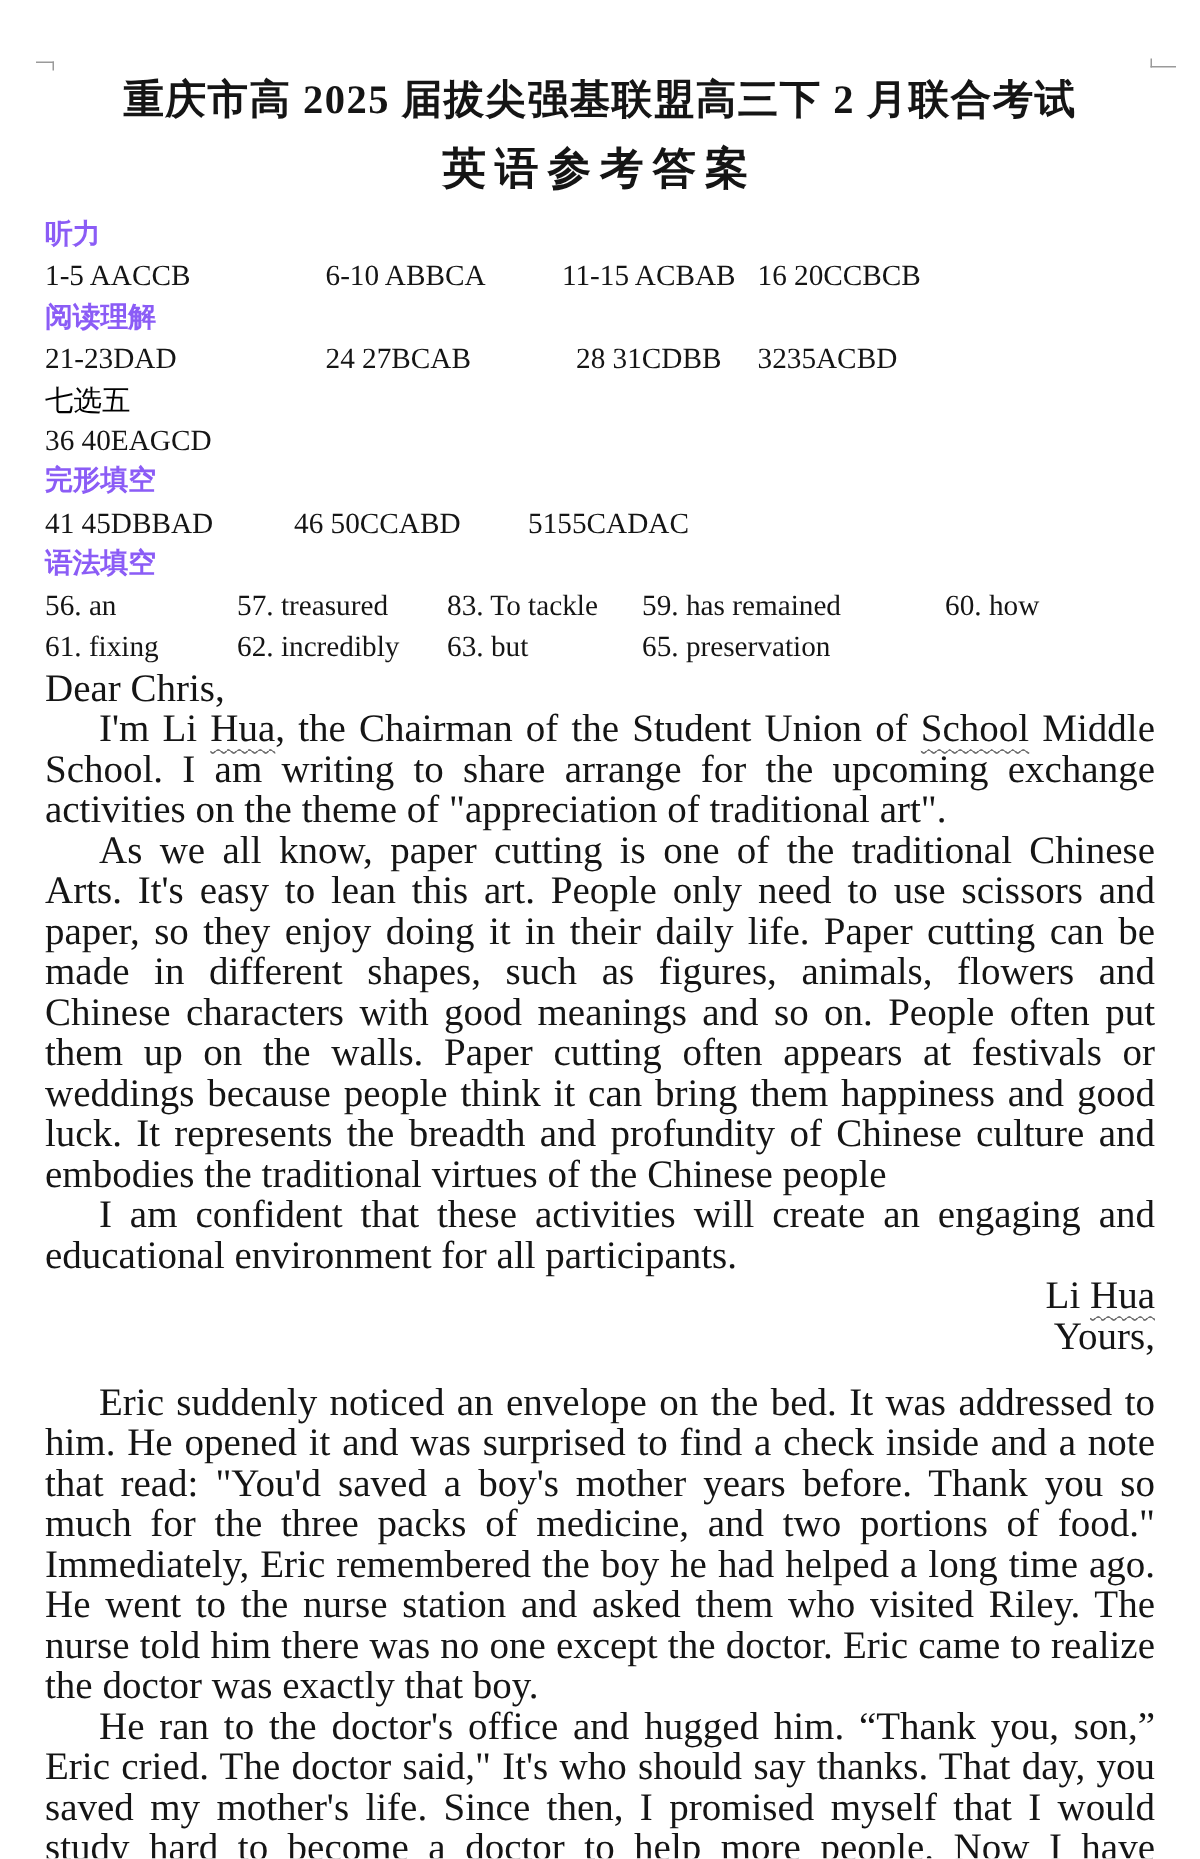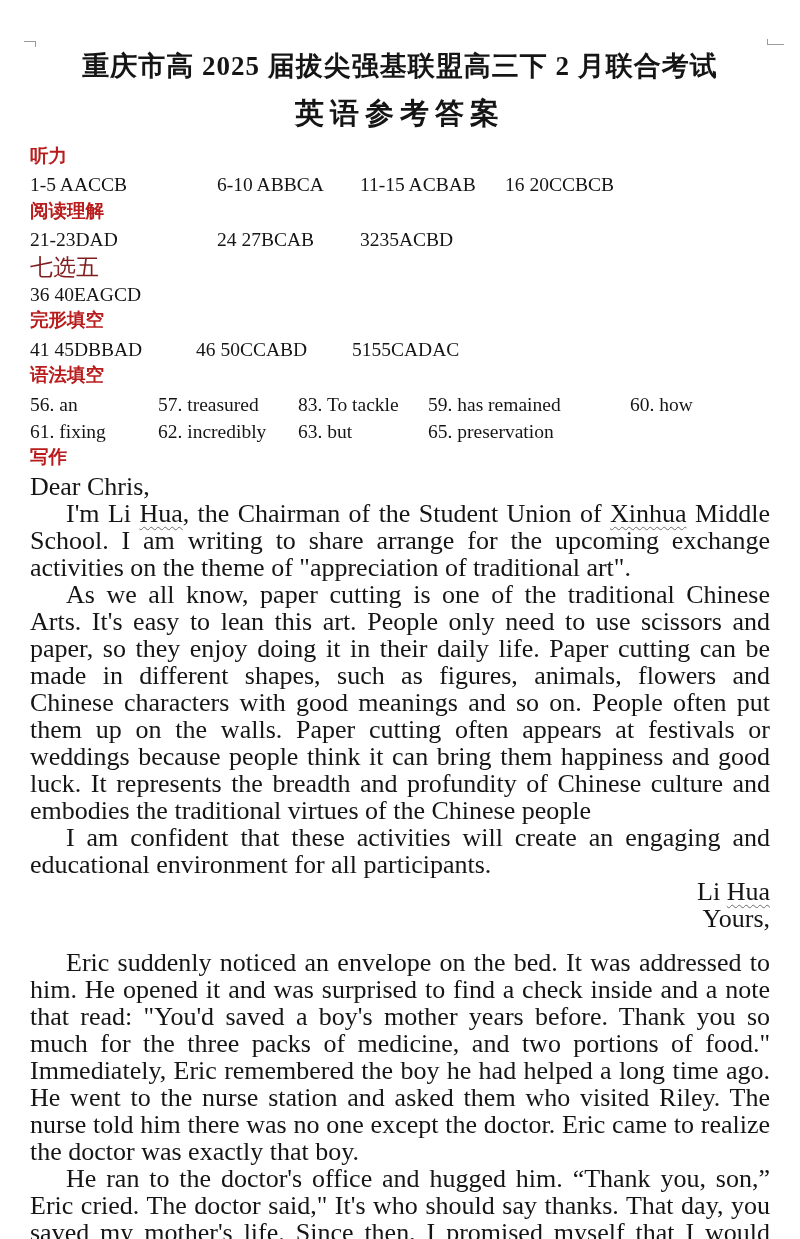--- a/index.html
+++ b/index.html
@@ -43,36 +43,36 @@
     font-weight: bold;
     line-height: 39px;
     letter-spacing: 6px;
   }
   .answers {
     margin-top: 11px;
     font-size: 19.5px;
     line-height: 27.4px;
   }
   .sec {
-    font-family: Liberation Mono, monospace;
+    font-family: Liberation Serif, serif;
     font-weight: bold;
     font-size: 18.5px;
-    color: #b91c1c;
+    color: #8b5cf6;
   }
   .sec-gray {
     font-family: "Liberation Serif", serif;
     font-weight: normal;
-    font-size: 23px;
-    color: #7f1d1d;
+    font-size: 19px;
+    color: #000000;
   }
   .ans-row { display: flex; }
   .ans-row span { display: inline-block; white-space: nowrap; }
   .g4 span:nth-child(1) { width: 140px; }
   .g4 span:nth-child(2) { width: 143px; margin-left: 47px; }
-  .g4 span:nth-child(3) { width: 145px; }
+  .g4 span:nth-child(3) { width: 145px; text-align: center; }
   .g3 span:nth-child(1) { width: 166px; }
   .g3 span:nth-child(2) { width: 156px; }
   .g5 span:nth-child(1) { width: 128px; }
   .g5 span:nth-child(2) { width: 140px; }
   .g5 span:nth-child(3) { width: 130px; }
   .g5 span:nth-child(4) { width: 202px; }
   .letter, .continuation {
     font-size: 26px;
     line-height: 27px;
   }
@@ -107,20 +107,21 @@
     <div class="ans-row g4">
       <span>1-5 AACCB</span>
       <span>6-10 ABBCA</span>
       <span>11-15 ACBAB</span>
       <span>16 20CCBCB</span>
     </div>
     <div class="sec">阅读理解</div>
     <div class="ans-row g4">
       <span>21-23DAD</span>
       <span>24 27BCAB</span>
+      <span>28 31CDBB</span>
       <span>3235ACBD</span>
     </div>
     <div class="sec-gray">七选五</div>
     <div class="ans-row">
       <span>36 40EAGCD</span>
     </div>
     <div class="sec">完形填空</div>
     <div class="ans-row g3">
       <span>41 45DBBAD</span>
       <span>46 50CCABD</span>
@@ -133,26 +134,25 @@
       <span>83. To tackle</span>
       <span>59. has remained</span>
       <span>60. how</span>
     </div>
     <div class="ans-row g5">
       <span>61. fixing</span>
       <span>62. incredibly</span>
       <span>63. but</span>
       <span>65. preservation</span>
     </div>
-    <div class="sec">写作</div>
   </div>
 
   <div class="letter">
     <p class="body-p no-indent">Dear Chris,</p>
-    <p class="body-p"><span>I'm Li </span><span class="wavy">Hua</span><span>, the Chairman of the Student Union of </span><span class="wavy">Xinhua</span><span> Middle School. I am writing to share arrange for the upcoming exchange activities on the theme of "appreciation of traditional art".</span></p>
+    <p class="body-p"><span>I'm Li </span><span class="wavy">Hua</span><span>, the Chairman of the Student Union of </span><span class="wavy">School</span><span> Middle School. I am writing to share arrange for the upcoming exchange activities on the theme of "appreciation of traditional art".</span></p>
     <p class="body-p">As we all know, paper cutting is one of the traditional Chinese Arts. It's easy to lean this art. People only need to use scissors and paper, so they enjoy doing it in their daily life. Paper cutting can be made in different shapes, such as figures, animals, flowers and Chinese characters with good meanings and so on. People often put them up on the walls. Paper cutting often appears at festivals or weddings because people think it can bring them happiness and good luck. It represents the breadth and profundity of Chinese culture and embodies the traditional virtues of the Chinese people</p>
     <p class="body-p">I am confident that these activities will create an engaging and educational environment for all participants.</p>
     <p class="sig"><span>Li </span><span class="wavy">Hua</span></p>
     <p class="sig">Yours,</p>
   </div>
 
   <div class="continuation">
     <p class="body-p">Eric suddenly noticed an envelope on the bed. It was addressed to him. He opened it and was surprised to find a check inside and a note that read: "You'd saved a boy's mother years before. Thank you so much for the three packs of medicine, and two portions of food." Immediately, Eric remembered the boy he had helped a long time ago. He went to the nurse station and asked them who visited Riley. The nurse told him there was no one except the doctor. Eric came to realize the doctor was exactly that boy.</p>
     <p class="body-p">He ran to the doctor's office and hugged him. “Thank you, son,” Eric cried. The doctor said," It's who should say thanks. That day, you saved my mother's life. Since then, I promised myself that I would study hard to become a doctor to help more people. Now I have achieved the dream.” “I am proud of you.” Eric said with happiness. The doctor smiled and promised to arrange the operation for Riley soon and take care of her during her hospitalization. Riley realized that what her dad said was true--the good you put out into the world will find its way back to you.</p>
   </div>

